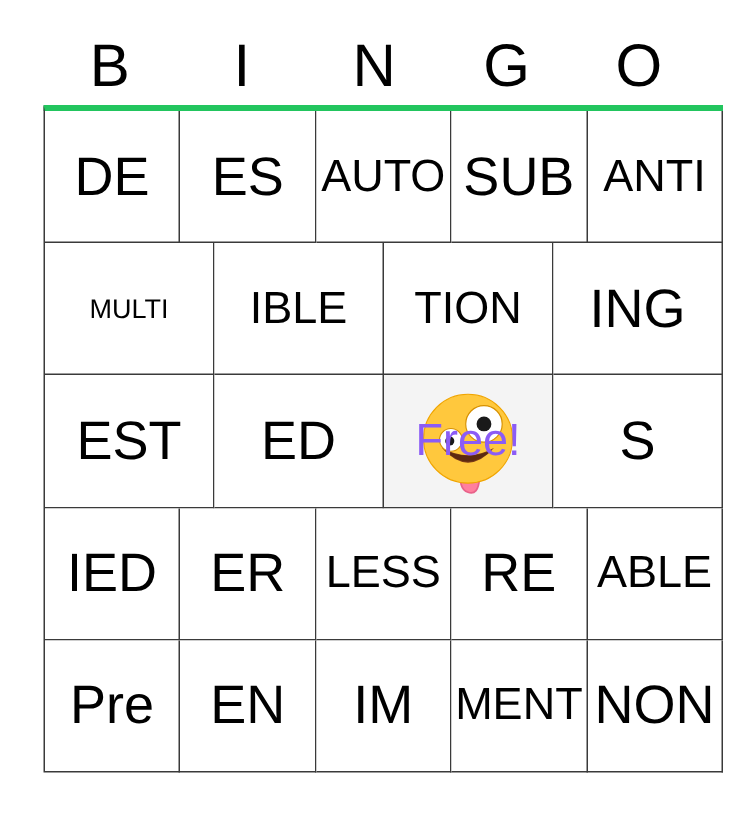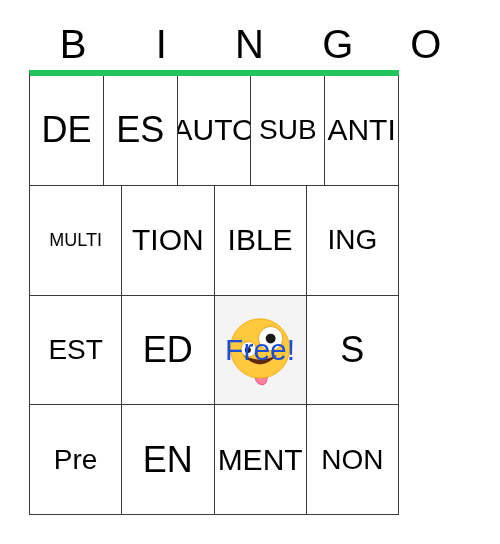--- a/index.html
+++ b/index.html
@@ -43,24 +43,24 @@
     letter-spacing: 0px;
     color: #000000;
     user-select: none;
   }
 
   
   #bingo-grid {
     position: absolute;
     left: 29px;
     top: 70px;
-    width: 370px;
+    width: 453px;
     height: 445px;
     box-sizing: border-box;
-    border-top: 6px solid #22c55e;
+    border-top: 4px solid #22c55e;
     border-left: 1px solid #3a3a3a;
     display: flex;
     flex-direction: column;
     background: #ffffff;
   }
   .bingo-row {
     flex: 1 1 0;
     display: flex;
     min-height: 0;
   }
@@ -78,21 +78,21 @@
   }
   .cell-text {
     line-height: 1;
     white-space: nowrap;
     color: #000000;
     user-select: none;
   }
 
   
   .len2 { font-size: 36px; }
-  .len3 { font-size: 28px; }
+  .len3 { font-size: 36px; }
   .len4 { font-size: 30px; }
   .len5 { font-size: 18px; }
 
   
   .bingo-cell.free-space {
     background: #f4f4f4;
   }
   .free-emoji {
     position: absolute;
     left: 50%;
@@ -100,21 +100,21 @@
     transform: translate(-50%, -50%);
     width: 76px;
     height: 76px;
     pointer-events: none;
   }
   .free-label {
     position: relative;
     z-index: 2;
     font-size: 30px;
     line-height: 1;
-    color: #1d4ed8;
+    color: #8b5cf6;
     white-space: nowrap;
     user-select: none;
   }
 </style>
 </head>
 <body>
 
 <div id="bingo-card">
 
   <div id="bingo-header">
@@ -143,24 +143,24 @@
       <div class="bingo-cell">
           <span class="cell-text len4">ANTI</span>
         </div>
     </div>
 
     <div class="bingo-row">
       <div class="bingo-cell">
           <span class="cell-text len5">MULTI</span>
         </div>
       <div class="bingo-cell">
+          <span class="cell-text len4">IBLE</span>
+        </div>
+      <div class="bingo-cell">
           <span class="cell-text len4">TION</span>
-        </div>
-      <div class="bingo-cell">
-          <span class="cell-text len4">IBLE</span>
         </div>
       <div class="bingo-cell">
           <span class="cell-text len3">ING</span>
         </div>
     </div>
 
     <div class="bingo-row">
       <div class="bingo-cell">
           <span class="cell-text len3">EST</span>
         </div>
@@ -184,27 +184,47 @@
           <circle cx="64" cy="35" r="16" fill="#ffffff" stroke="#d79100" stroke-width="1"></circle>
           <circle cx="64" cy="35" r="6.5" fill="#1a1a1a"></circle>
         </svg>
         <span class="free-label">Free!</span>
       </div>
       <div class="bingo-cell">
           <span class="cell-text len2">S</span>
         </div>
     </div>
 
+    <div class="bingo-row">
+      <div class="bingo-cell">
+          <span class="cell-text len3">IED</span>
+        </div>
+      <div class="bingo-cell">
+          <span class="cell-text len2">ER</span>
+        </div>
+      <div class="bingo-cell">
+          <span class="cell-text len4">LESS</span>
+        </div>
+      <div class="bingo-cell">
+          <span class="cell-text len2">RE</span>
+        </div>
+      <div class="bingo-cell">
+          <span class="cell-text len4">ABLE</span>
+        </div>
+    </div>
 
     <div class="bingo-row">
       <div class="bingo-cell">
           <span class="cell-text len3">Pre</span>
         </div>
       <div class="bingo-cell">
           <span class="cell-text len2">EN</span>
+        </div>
+      <div class="bingo-cell">
+          <span class="cell-text len2">IM</span>
         </div>
       <div class="bingo-cell">
           <span class="cell-text len4">MENT</span>
         </div>
       <div class="bingo-cell">
           <span class="cell-text len3">NON</span>
         </div>
     </div>
 
   </div>

